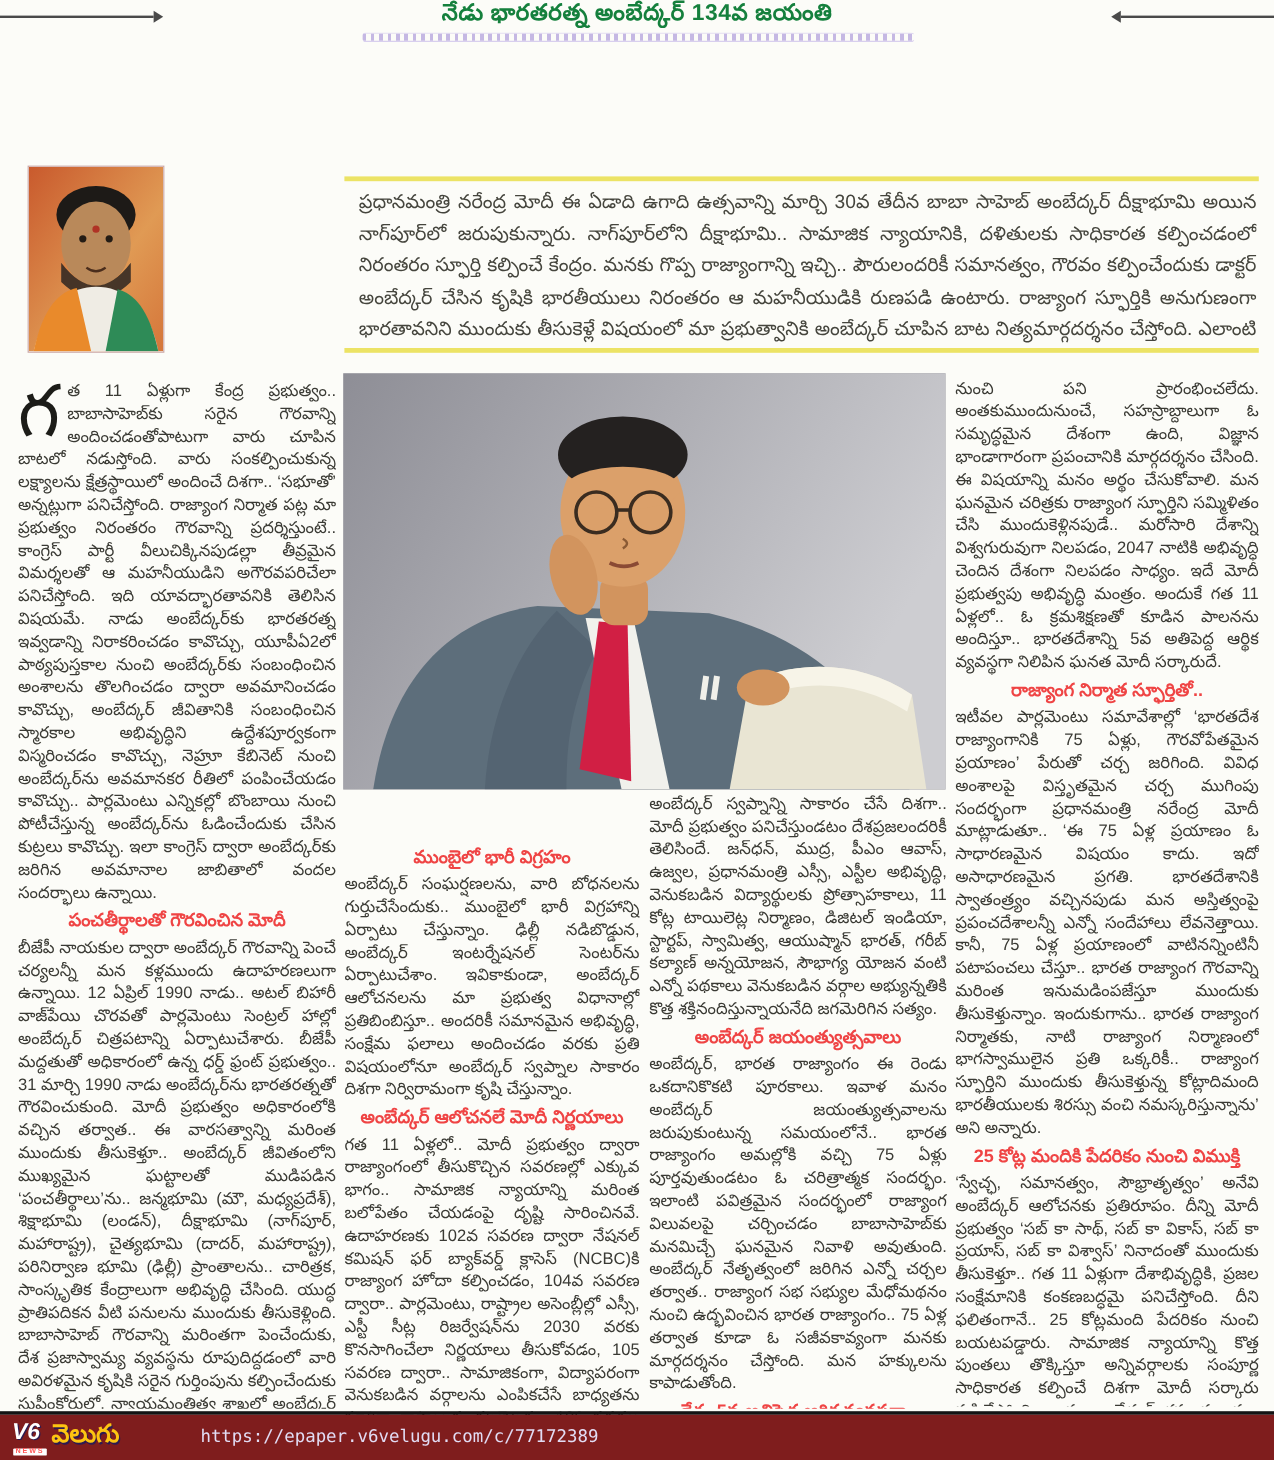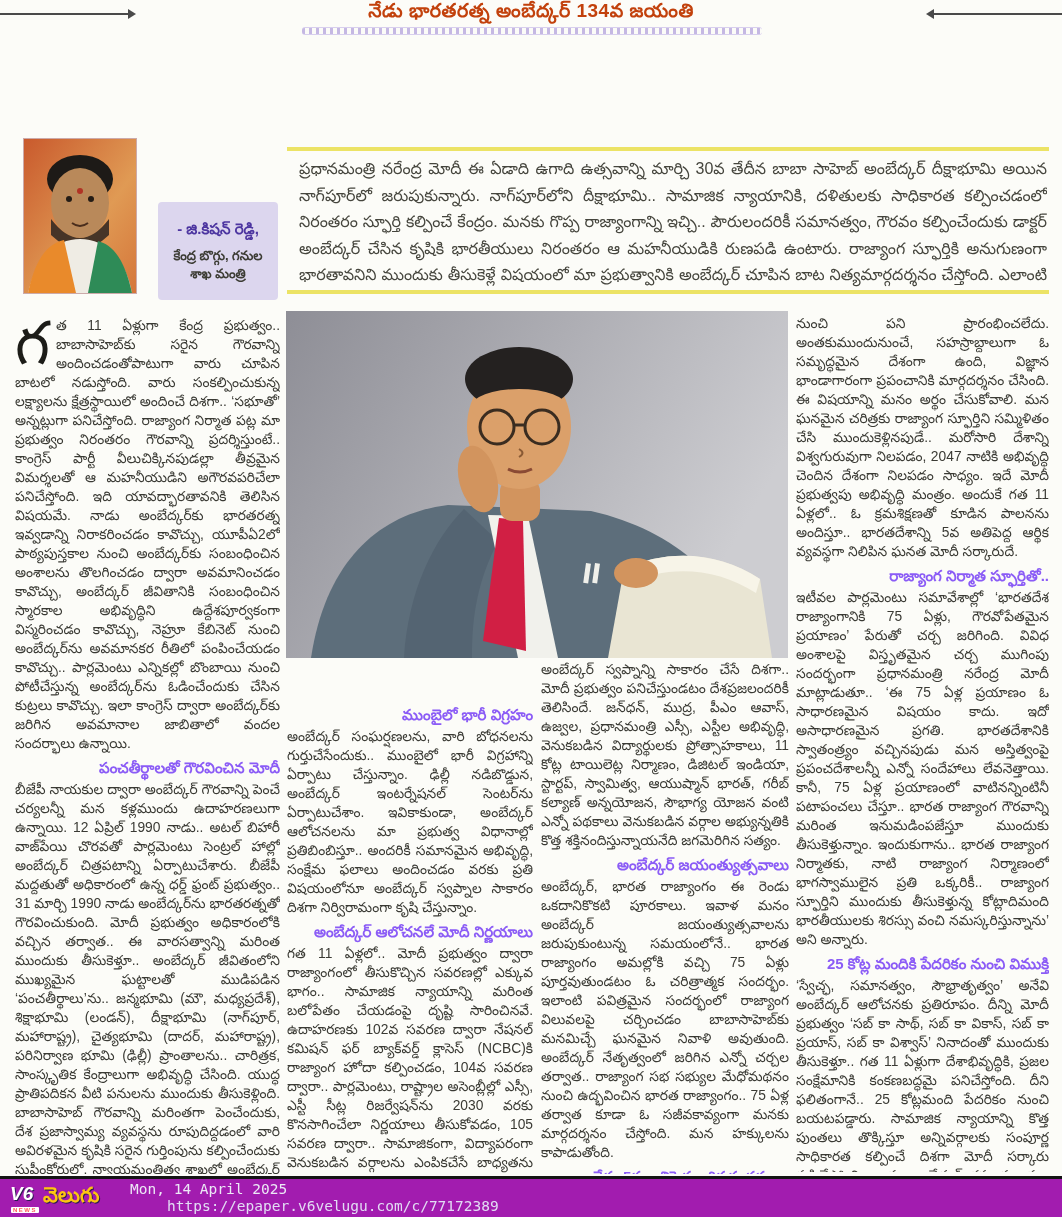--- a/index.html
+++ b/index.html
@@ -6,21 +6,21 @@
   .page{position:relative;width:1062px;height:1217px;background:#fcfcf8;overflow:hidden;
         font-family:"Liberation Sans",sans-serif;color:#3a3a34;}
   
   .rule{position:absolute;top:13px;height:2px;background:#4a4a4a;}
   .rule-left{left:0;width:128px;}
   .rule-right{right:0;width:128px;}
   .rule .tip{position:absolute;top:-4px;width:0;height:0;border-top:5px solid transparent;border-bottom:5px solid transparent;}
   .rule-left .tip{right:-8px;border-left:8px solid #4a4a4a;}
   .rule-right .tip{left:-8px;border-right:8px solid #4a4a4a;}
   .kicker{position:absolute;top:0;left:0;right:0;text-align:center;
-          font-size:19px;font-weight:bold;color:#c2410c;letter-spacing:.5px;}
+          font-size:19px;font-weight:bold;color:#15803d;letter-spacing:.5px;}
   .chain{position:absolute;top:27px;left:302px;width:460px;height:6px;border-radius:3px;
          background:repeating-linear-gradient(90deg,#c5b8e3 0 3px,transparent 3px 7px);
          border-top:1px solid #d8cfee;border-bottom:1px solid #d8cfee;}
   
   .headline{position:absolute;top:30px;left:0;right:0;margin:0;text-align:center;
             font-family:"DejaVu Serif",serif;font-size:64px;line-height:88px;font-weight:bold;color:#0c0c0c;}
   
   .author-photo{position:absolute;left:23px;top:138px;width:112px;height:154px;
                 border:1px solid #caa;overflow:hidden;}
   .author-box{position:absolute;left:158px;top:202px;width:112px;height:90px;background:#dcd6ee;
@@ -28,31 +28,31 @@
   .author-name{font-size:15px;font-weight:bold;color:#4c35a0;margin-bottom:6px;}
   .author-role{font-size:13px;font-weight:bold;color:#3c3c34;line-height:18px;}
   .yline{position:absolute;left:287px;width:762px;height:4px;background:#ece365;}
   .yline-top{top:147px;}
   .yline-bottom{top:290px;}
   .intro{position:absolute;left:299px;top:156px;width:748px;height:132px;margin:0;
          font-size:16px;line-height:26.5px;text-align:justify;color:#45453d;font-weight:500;overflow:hidden;}
   
   .col{position:absolute;font-size:13.8px;line-height:19px;text-align:justify;overflow:hidden;}
   .col p{margin:0 0 2px 0;}
-  .col .subhead{font-weight:bold;color:#8b5cf6;font-size:15px;margin:5px 0 3px 0;text-align:right;}
+  .col .subhead{font-weight:bold;color:#ef4444;font-size:15px;margin:5px 0 3px 0;text-align:center;}
   .col1{left:15px;top:316px;width:265px;height:858px;}
   .col2{left:287px;top:666px;width:246px;height:508px;margin-top:34px;}
   .col3{left:541px;top:660px;width:248px;height:514px;}
   .col4{left:796px;top:314px;width:253px;height:858px;}
   .dropcap{float:left;font-size:60px;line-height:50px;padding:2px 6px 0 0;color:#1c1c18;font-family:"DejaVu Serif",serif;}
   
   .hero{position:absolute;left:286px;top:311px;width:502px;height:347px;overflow:hidden;background:#a7a7ad;}
   
   .footer-line{position:absolute;left:0;right:0;top:1176px;height:3px;background:#141414;}
-  .footer{position:absolute;left:0;right:0;top:1179px;height:38px;background:#a21caf;display:flex;align-items:center;}
+  .footer{position:absolute;left:0;right:0;top:1179px;height:38px;background:#7f1d1d;display:flex;align-items:center;}
   .logo{display:flex;align-items:center;margin-left:10px;width:108px;}
   .logo-badge{position:relative;width:30px;height:30px;margin-right:3px;}
   .logo-v6{position:absolute;top:0;left:0;font-size:19px;font-weight:bold;font-style:italic;color:#ffffff;
            text-shadow:1px 1px 0 #2c1b52;}
   .logo-news{position:absolute;bottom:0;left:1px;font-size:6px;font-weight:bold;color:#ff5a5a;letter-spacing:1.5px;
              background:#fff;padding:0 2px;border-radius:1px;}
   .logo-word{font-size:21px;font-weight:bold;color:#fdc511;text-shadow:1px 1px 0 #2c1b52;font-family:Liberation Mono, monospace;}
   .footer-meta{margin-left:12px;font-family:"DejaVu Sans Mono","Liberation Mono",monospace;
                font-size:14.5px;line-height:17px;color:#ece8f6;}
   .footer-meta .url{color:#e2dcf4;margin-left:37px;}
@@ -88,24 +88,20 @@
       <circle cx="56" cy="52" r="3" fill="#b03325"></circle>
       <circle cx="45" cy="60" r="3" fill="#241c15"></circle>
       <circle cx="67" cy="60" r="3" fill="#241c15"></circle>
       <path d="M48,84 Q56,90 64,84" stroke="#4a2d1c" stroke-width="2" fill="none"></path>
       <path d="M4,154 C14,112 36,100 56,100 C78,100 100,114 108,154 Z" fill="#efece4"></path>
       <path d="M4,154 C12,116 26,104 40,101 L52,154 Z" fill="#e98a2b"></path>
       <path d="M108,154 C100,118 88,106 74,102 L64,154 Z" fill="#2e8b57"></path>
     </svg>
   </div>
 
-  <div class="author-box">
-    <div class="author-name">- జి.కిషన్ రెడ్డి,</div>
-    <div class="author-role">కేంద్ర బొగ్గు, గనుల శాఖ మంత్రి</div>
-  </div>
 
   <div class="yline yline-top"></div>
   <p class="intro">ప్రధానమంత్రి నరేంద్ర మోదీ ఈ ఏడాది ఉగాది ఉత్సవాన్ని మార్చి 30వ తేదీన బాబా సాహెబ్ అంబేద్కర్ దీక్షాభూమి అయిన నాగ్‌పూర్‌లో జరుపుకున్నారు. నాగ్‌పూర్‌లోని దీక్షాభూమి.. సామాజిక న్యాయానికి, దళితులకు సాధికారత కల్పించడంలో నిరంతరం స్ఫూర్తి కల్పించే కేంద్రం. మనకు గొప్ప రాజ్యాంగాన్ని ఇచ్చి.. పౌరులందరికీ సమానత్వం, గౌరవం కల్పించేందుకు డాక్టర్ అంబేద్కర్ చేసిన కృషికి భారతీయులు నిరంతరం ఆ మహనీయుడికి రుణపడి ఉంటారు. రాజ్యాంగ స్ఫూర్తికి అనుగుణంగా భారతావనిని ముందుకు తీసుకెళ్లే విషయంలో మా ప్రభుత్వానికి అంబేద్కర్ చూపిన బాట నిత్యమార్గదర్శనం చేస్తోంది. ఎలాంటి భారతావనిని నిర్మించాలని ఆయన కలలు కన్నారో.. వాటిని సాకారం చేసే దిశగా మేం అంకితభావంతో పనిచేస్తున్నాం అని ప్రధాని మోదీ పేర్కొన్నారు.</p>
   <div class="yline yline-bottom"></div>
 
   <div class="hero">
     <svg width="502" height="347" viewBox="0 0 502 347">
       <defs>
         <linearGradient id="hbg" x1="0" y1="0" x2="1" y2="0.4">
           <stop offset="0" stop-color="#8e8e96"></stop>
@@ -176,18 +172,17 @@
   <div class="footer-line"></div>
   <div class="footer">
     <div class="logo">
       <div class="logo-badge">
         <span class="logo-v6">V6</span>
         <span class="logo-news">NEWS</span>
       </div>
       <div class="logo-word">వెలుగు</div>
     </div>
     <div class="footer-meta">
-      <div>Mon, 14 April 2025</div>
       <div class="url">https://epaper.v6velugu.com/c/77172389</div>
     </div>
   </div>
 
 </div>
 
 </body></html>

